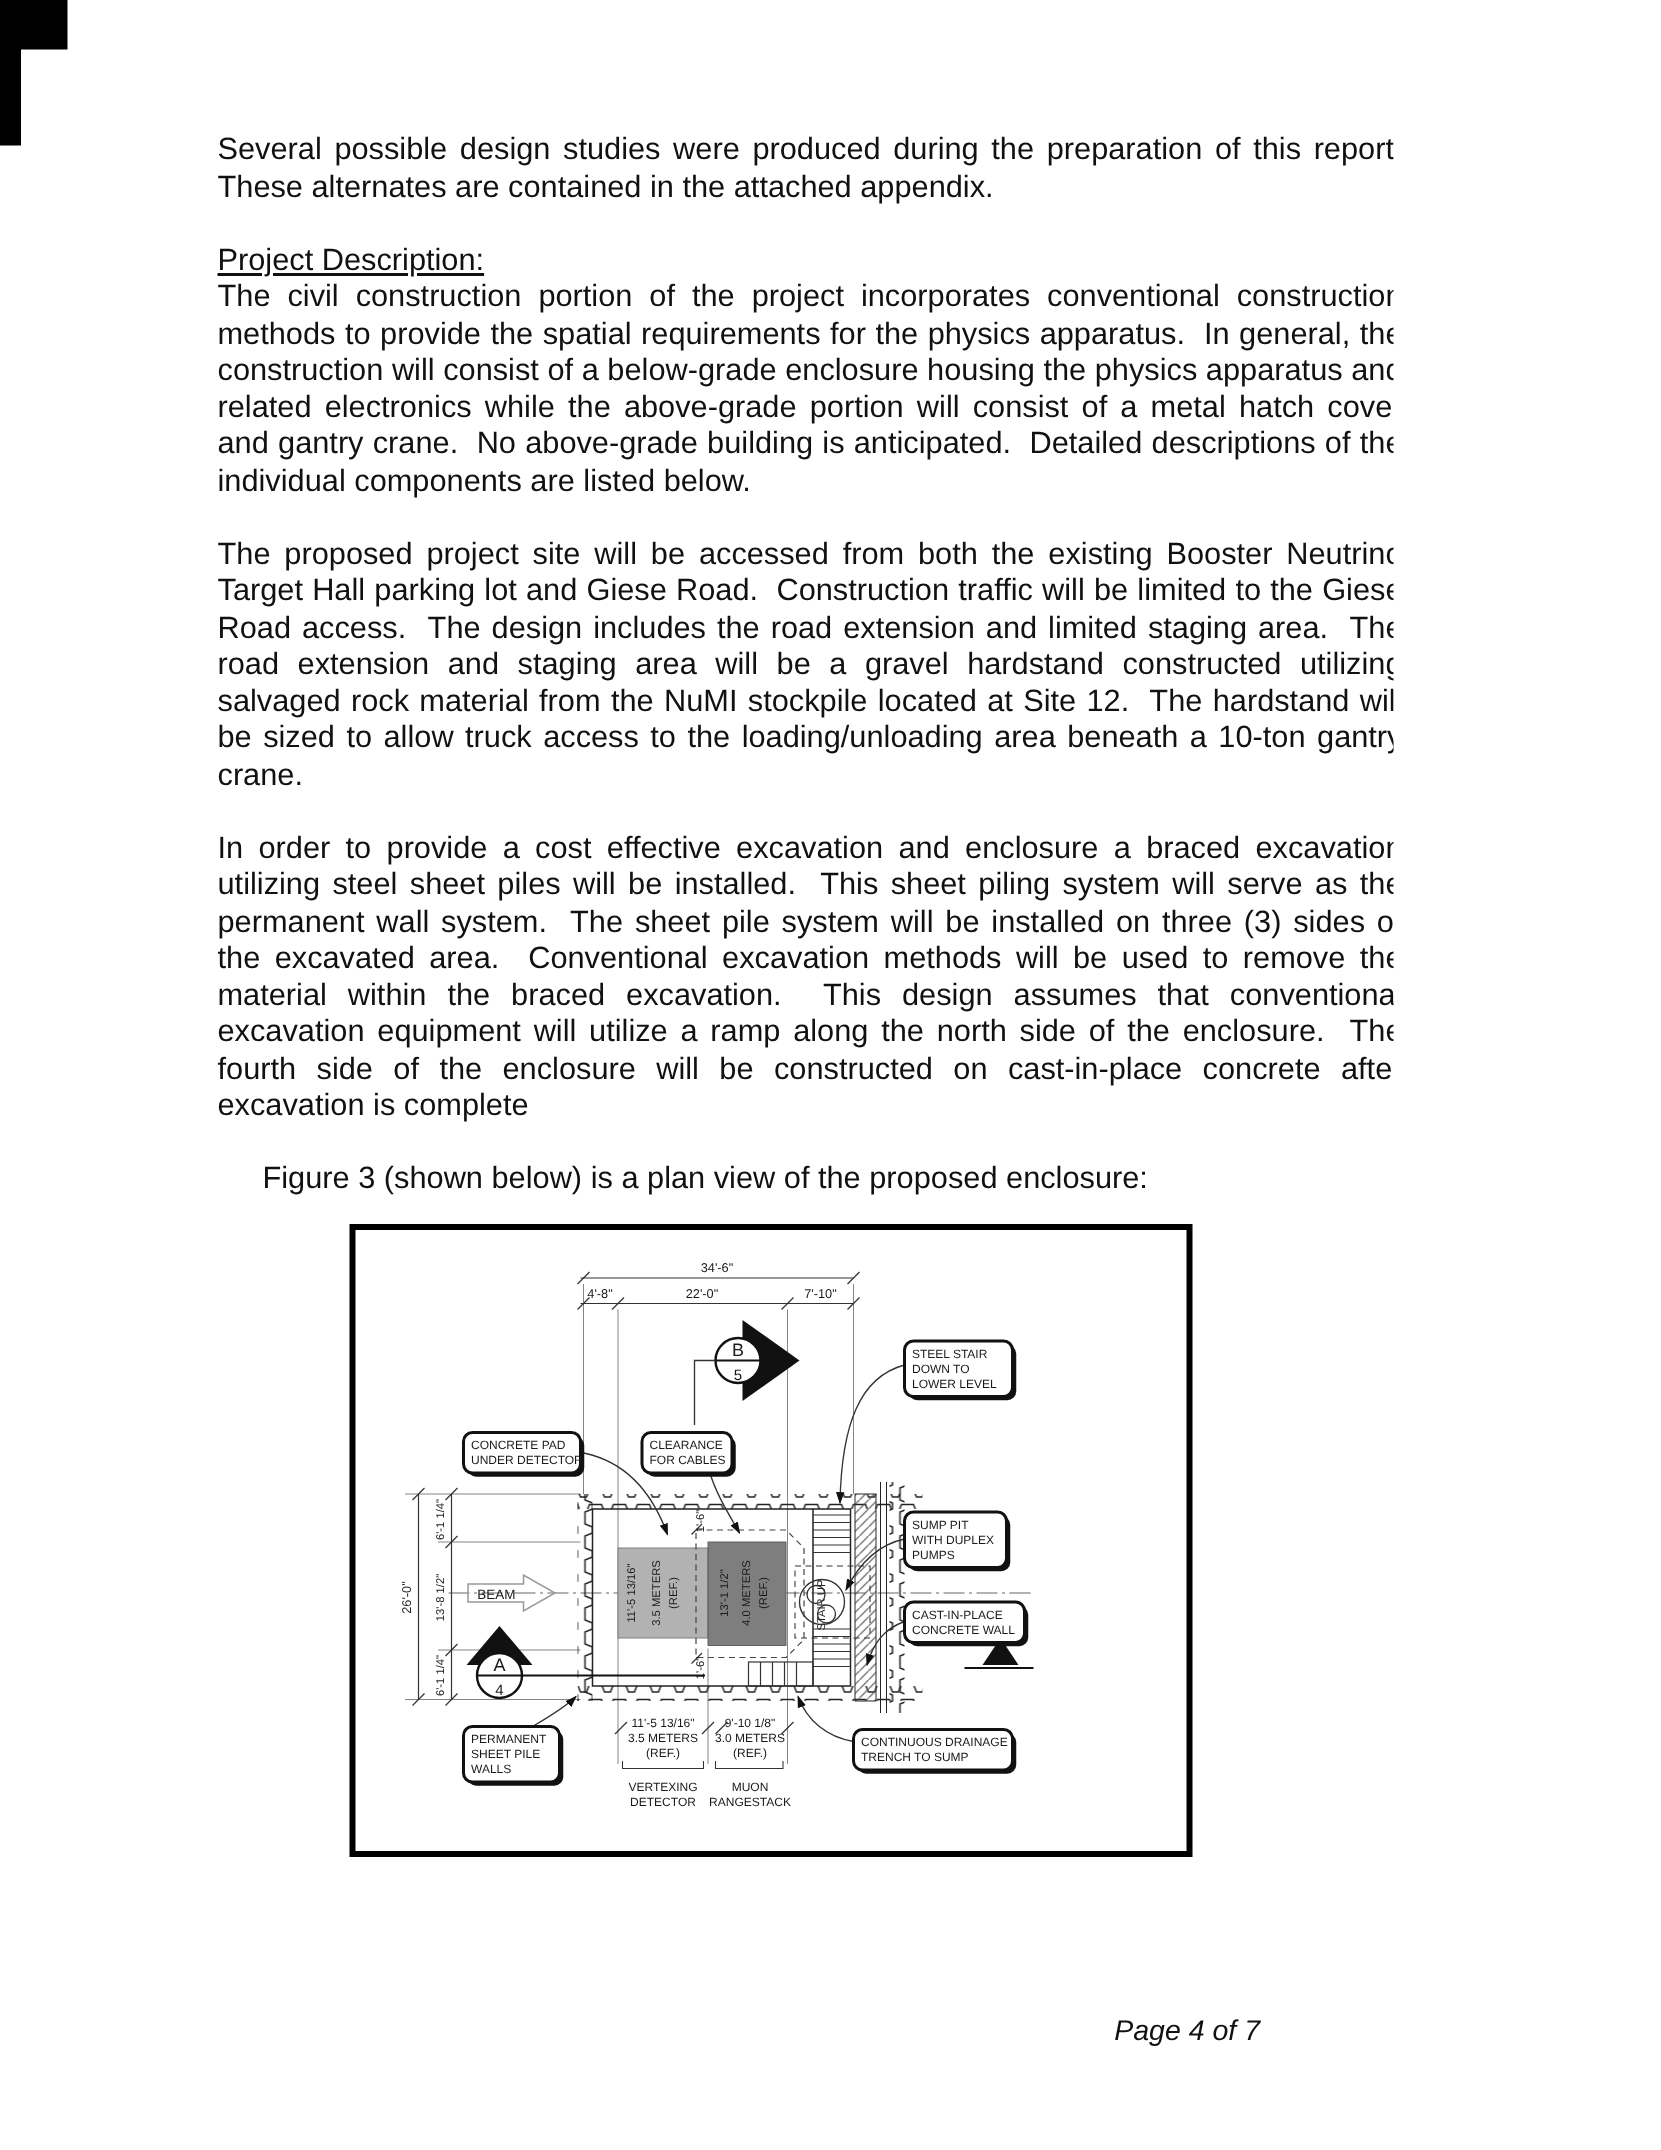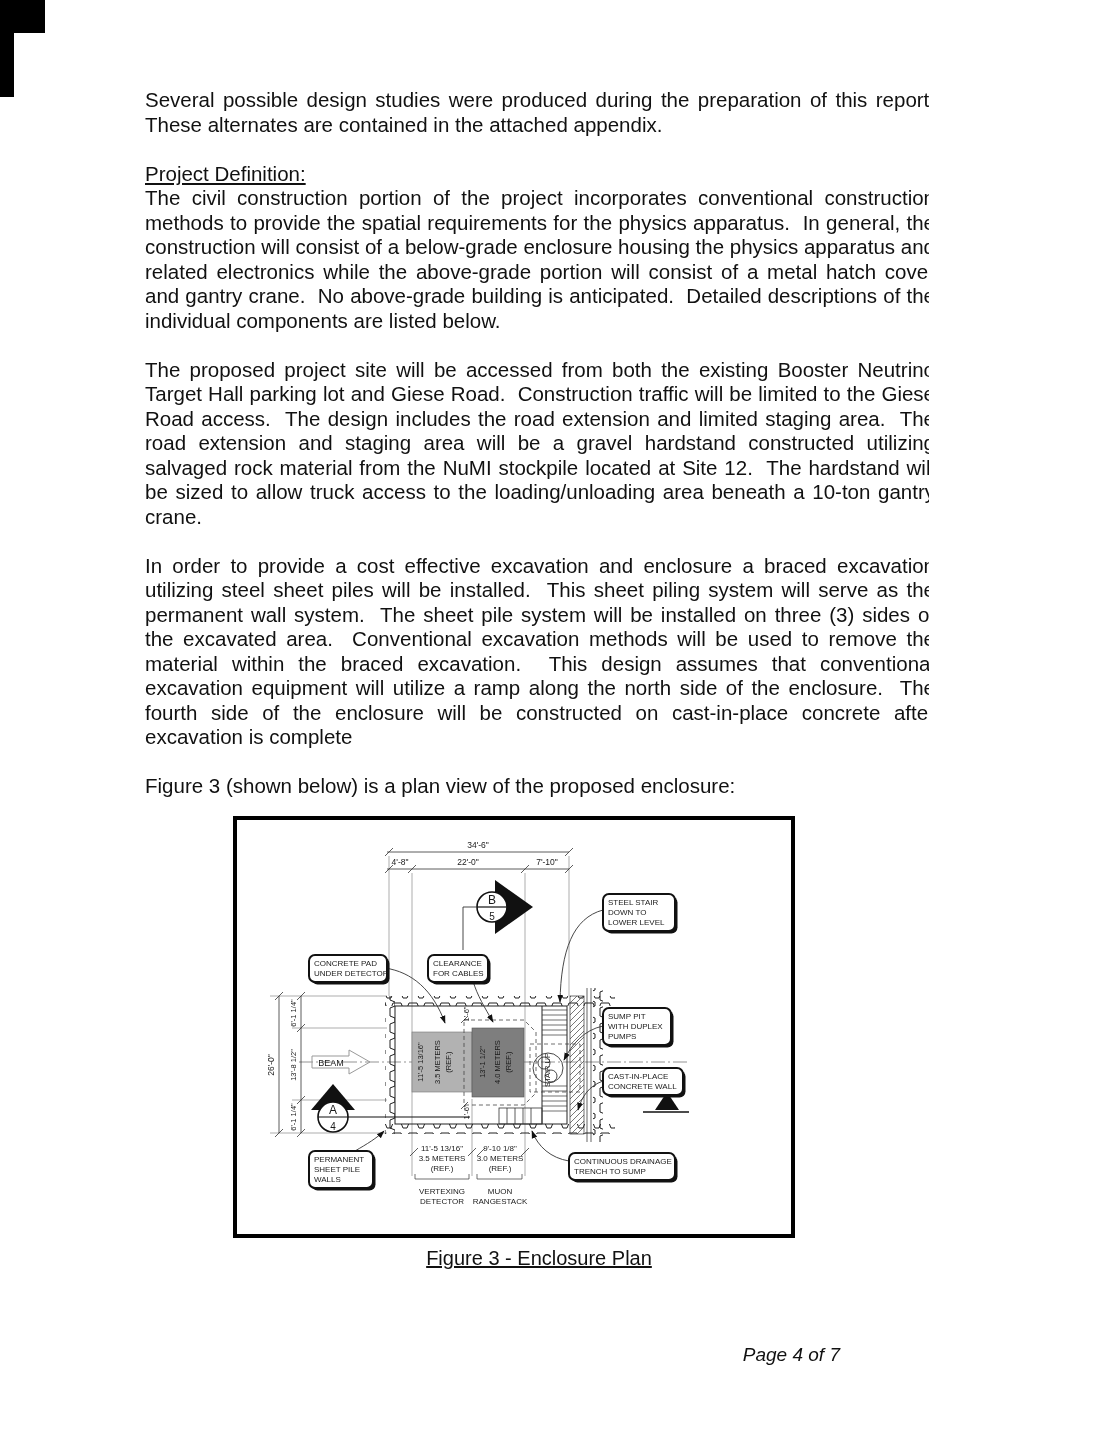--- a/index.html
+++ b/index.html
@@ -2,21 +2,21 @@
 <html><head>
 <meta charset="utf-8">
 <style>
   html,body{margin:0;padding:0;background:#fff;}
   .page{position:relative;width:929px;height:1433px;background:#ffffff;overflow:hidden;
         font-family:"Liberation Sans", sans-serif;color:#111;}
   .scan-mark-a{position:absolute;left:0;top:0;width:45px;height:33px;background:#000;}
   .scan-mark-b{position:absolute;left:0;top:0;width:14px;height:97px;background:#000;}
   .bodytext{position:absolute;left:145px;top:88px;width:790px;font-size:20.5px;line-height:24.5px;}
   .para{margin:0 0 24.5px 0;text-align:justify;white-space:pre-wrap;}
-  .para.nojust{text-align:left;}
+  .para.nojust{text-align:left;margin-left:30px;}
   .heading{margin:0;text-decoration:underline;text-align:left;}
   .figure-box{position:absolute;left:233px;top:816px;width:554px;height:414px;border:4px solid #000;background:#fff;}
   .caption{position:absolute;left:334px;top:1247px;width:410px;text-align:center;font-size:20px;
            text-decoration:underline;}
   .footer-left{position:absolute;left:88px;top:1344px;font-size:19px;font-style:italic;}
   .footer-right{position:absolute;right:89px;top:1344px;font-size:19px;font-style:italic;text-align:right;}
   svg text{font-family:"Liberation Sans", sans-serif;fill:#1a1a1a;}
   .lbl-shadow{fill:#111;}
   .lbl-box{fill:#fff;stroke:#111;stroke-width:2;}
   .lbl-text{font-size:8px;}
@@ -26,21 +26,21 @@
 </head>
 <body>
 
 <div class="page">
 
   <div class="scan-mark-a"></div>
   <div class="scan-mark-b"></div>
 
   <div class="bodytext">
     <p class="para">Several possible design studies were produced during the preparation of this report.  These alternates are contained in the attached appendix.</p>
-    <p class="para heading">Project Definition:</p>
+    <p class="para heading">Project Description:</p>
     <p class="para">The civil construction portion of the project incorporates conventional construction methods to provide the spatial requirements for the physics apparatus.  In general, the construction will consist of a below-grade enclosure housing the physics apparatus and related electronics while the above-grade portion will consist of a metal hatch cover and gantry crane.  No above-grade building is anticipated.  Detailed descriptions of the individual components are listed below.</p>
     <p class="para">The proposed project site will be accessed from both the existing Booster Neutrino Target Hall parking lot and Giese Road.  Construction traffic will be limited to the Giese Road access.  The design includes the road extension and limited staging area.  The road extension and staging area will be a gravel hardstand constructed utilizing salvaged rock material from the NuMI stockpile located at Site 12.  The hardstand will be sized to allow truck access to the loading/unloading area beneath a 10-ton gantry crane.</p>
     <p class="para">In order to provide a cost effective excavation and enclosure a braced excavation utilizing steel sheet piles will be installed.  This sheet piling system will serve as the permanent wall system.  The sheet pile system will be installed on three (3) sides of the excavated area.  Conventional excavation methods will be used to remove the material within the braced excavation.  This design assumes that conventional excavation equipment will utilize a ramp along the north side of the enclosure.  The fourth side of the enclosure will be constructed on cast-in-place concrete after excavation is complete</p>
     <p class="para nojust">Figure 3 (shown below) is a plan view of the proposed enclosure:</p>
   </div>
 
   <div class="figure-box">
     <svg width="554" height="414" viewBox="0 0 554 414">
       <defs>
         <pattern id="pileH" width="16" height="10" patternUnits="userSpaceOnUse">
@@ -269,17 +269,16 @@
         <text class="lbl-text" x="263" y="341" text-anchor="middle">3.0 METERS</text>
         <text class="lbl-text" x="263" y="351" text-anchor="middle">(REF.)</text>
         <text class="lbl-text" x="205" y="374" text-anchor="middle">VERTEXING</text>
         <text class="lbl-text" x="205" y="384" text-anchor="middle">DETECTOR</text>
         <text class="lbl-text" x="263" y="374" text-anchor="middle">MUON</text>
         <text class="lbl-text" x="263" y="384" text-anchor="middle">RANGESTACK</text>
       </g>
     </svg>
   </div>
 
-  <div class="caption">Figure 3 - Enclosure Plan</div>
 
   <div class="footer-right">Page 4 of 7</div>
 
 </div>
 
 </body></html>

